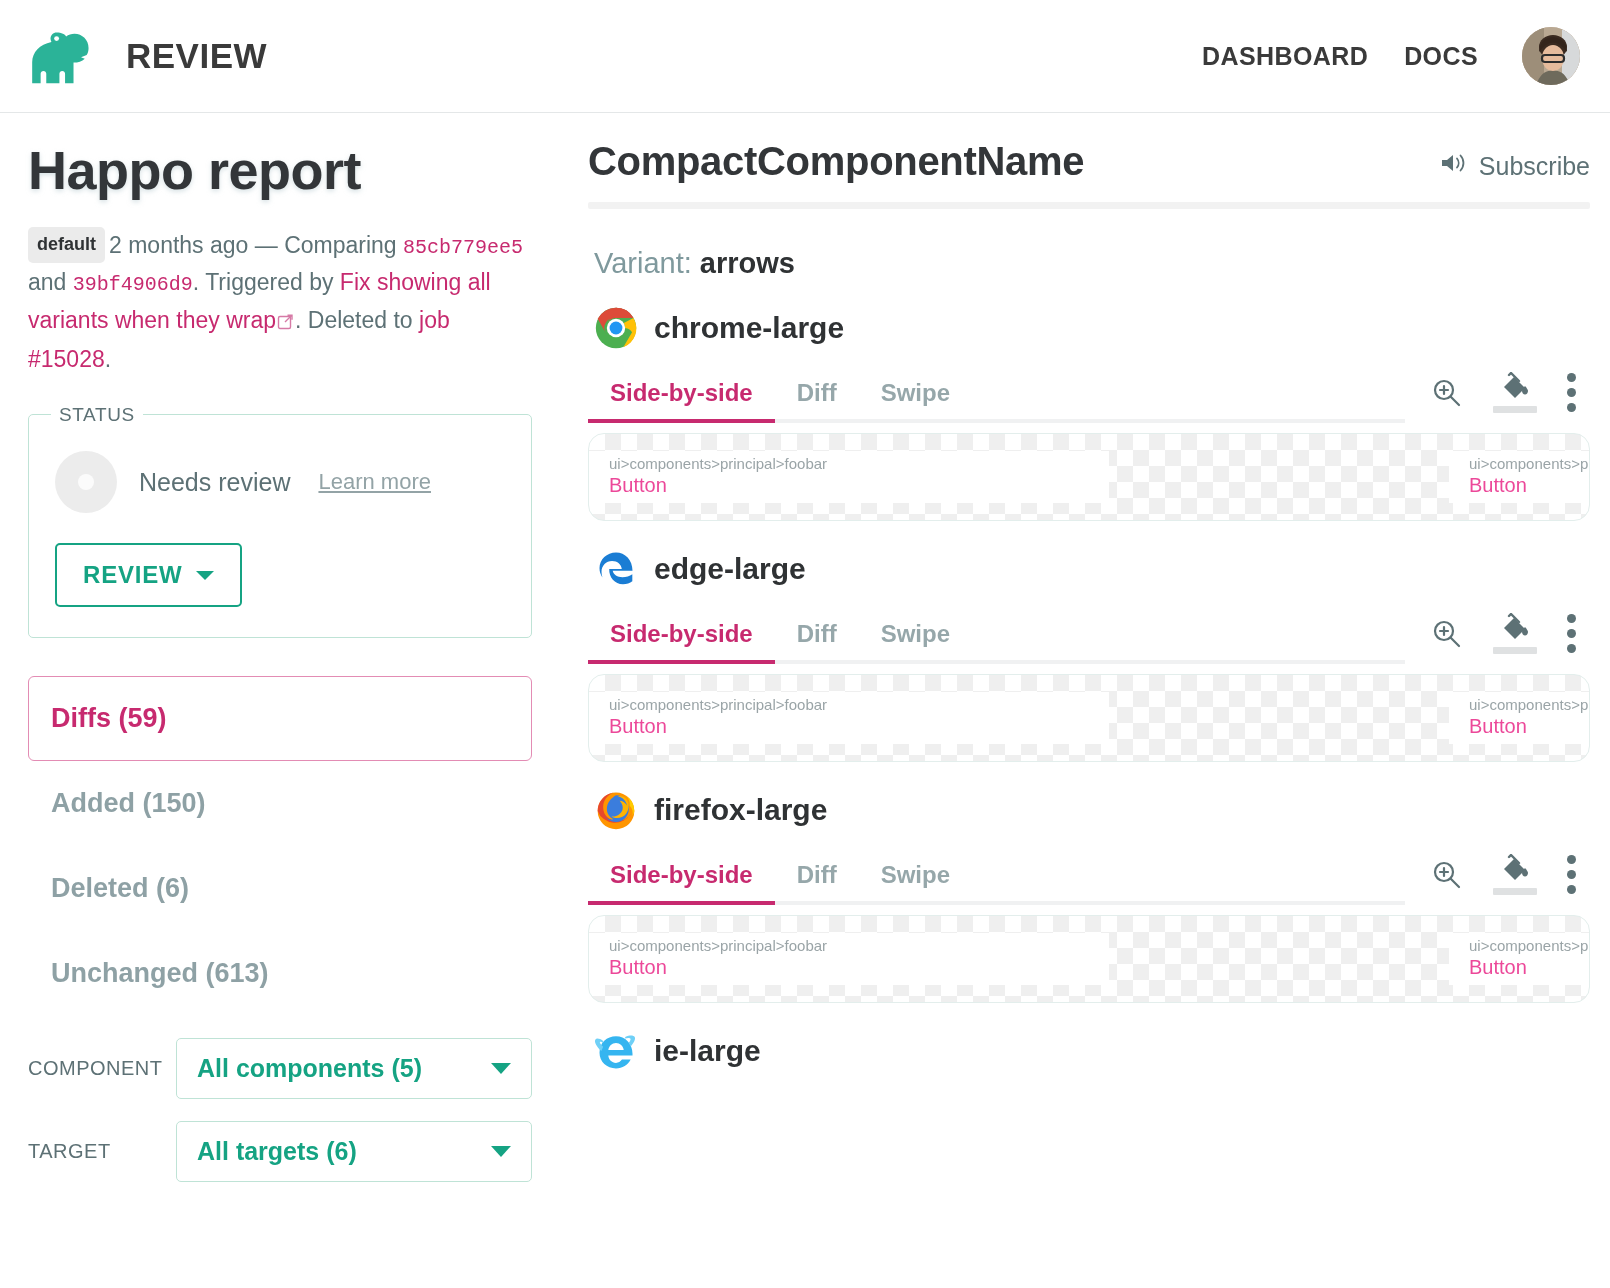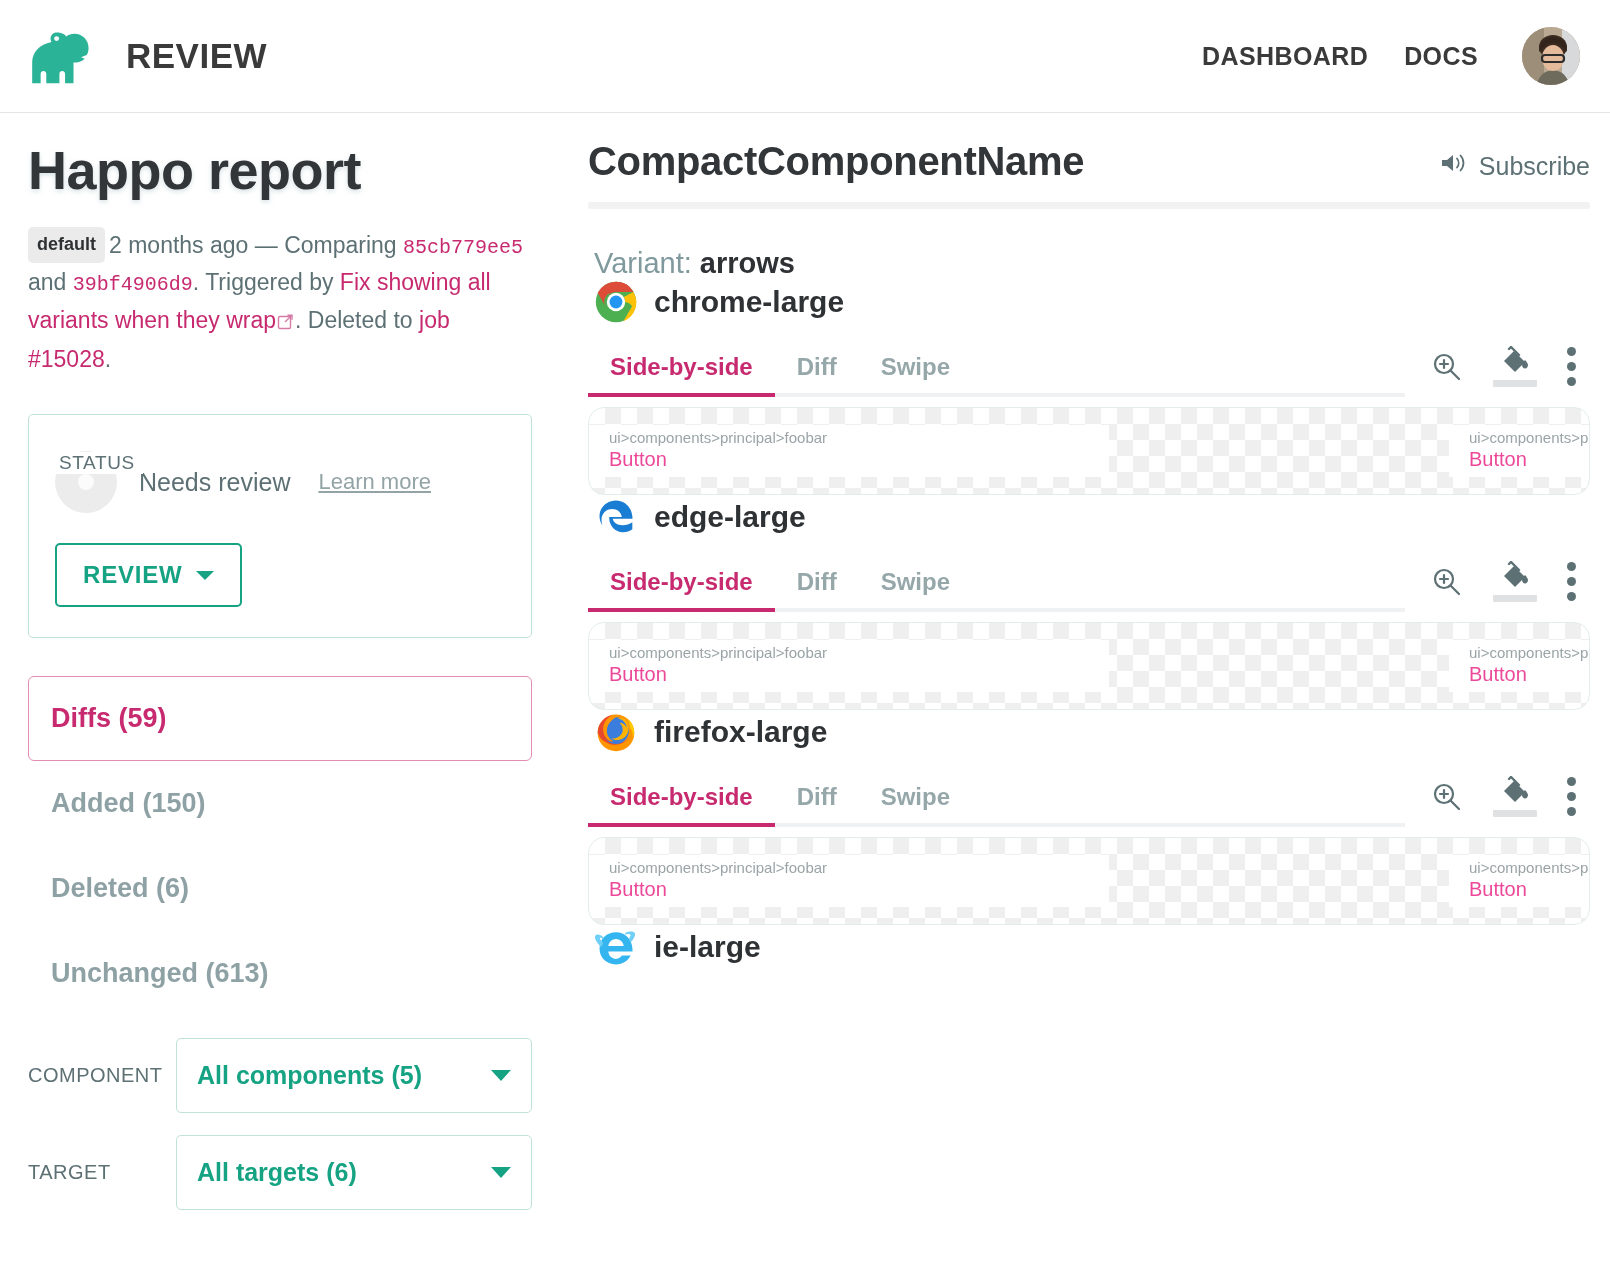--- a/index.html
+++ b/index.html
@@ -101,21 +101,20 @@
     position: relative;
   }
   .status-legend {
     position: absolute;
     top: -11px; left: 22px;
     background: #fff;
     padding: 0 8px;
     font-size: 19px;
     letter-spacing: 0.6px;
     color: #5d7175;
-    margin-top: 48px;
   }
   .status-row { display: flex; align-items: center; gap: 22px; margin-top: 30px; }
   .status-dot {
     width: 62px; height: 62px;
     border-radius: 50%;
     background: #ececec;
     display: flex; align-items: center; justify-content: center;
     flex: none;
   }
   .status-dot i { width: 16px; height: 16px; border-radius: 50%; background: #fbfbfb; display: block; }
@@ -164,21 +163,21 @@
     letter-spacing: 0.5px;
     color: #5d7175;
   }
   .select-box {
     flex: 1;
     border: 1px solid #bfe3d6;
     border-radius: 5px;
     background: #fff;
     display: flex;
     align-items: center;
-    padding: 22px 20px;
+    padding: 15px 20px;
     cursor: pointer;
   }
   .select-value { font-size: 25px; font-weight: bold; color: #15a383; }
   .select-caret {
     margin-left: auto;
     width: 0; height: 0;
     border-left: 10px solid transparent;
     border-right: 10px solid transparent;
     border-top: 11px solid #15a383;
   }
@@ -204,21 +203,21 @@
   }
   .divider { height: 7px; background: #f2f2f2; margin: 18px 0 0 0; border-radius: 2px; }
 
   .variant {
     font-size: 29px;
     color: #7f999d;
     margin: 38px 0 0 6px;
   }
   .variant b { color: #2f3234; }
 
-  .browser-block { }
+  .browser-block { margin-top: 26px; }
   .browser-row { display: flex; align-items: center; gap: 16px; padding-left: 6px; }
   .browser-ico { width: 44px; height: 44px; flex: none; }
   .browser-name { font-size: 30px; font-weight: bold; color: #2f3234; }
 
   .tabbar { display: flex; align-items: flex-end; margin-top: 22px; text-align: center; }
   .tabs { display: flex; align-items: flex-end; }
   .tab {
     font-size: 24px;
     font-weight: bold;
     color: #96a7aa;

